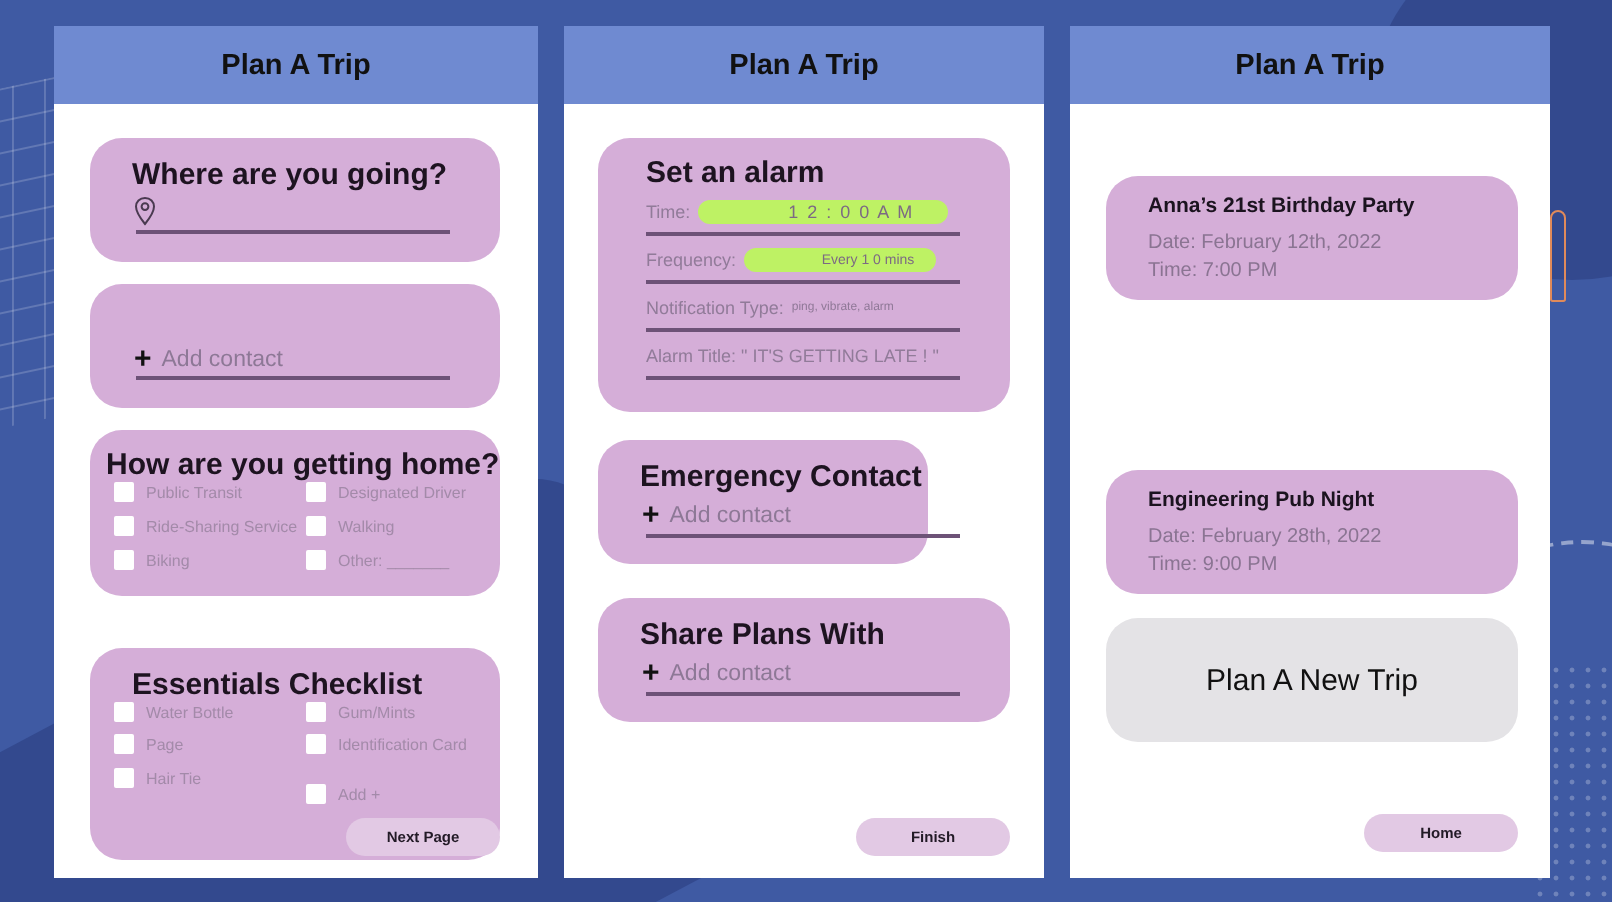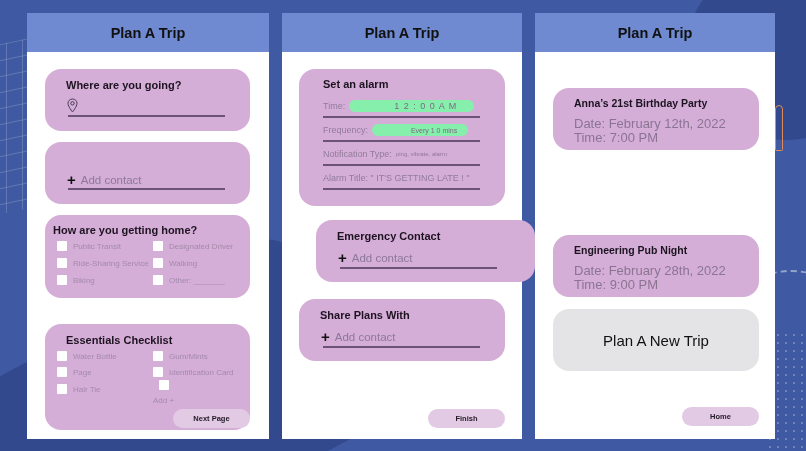--- a/index.html
+++ b/index.html
@@ -51,21 +51,21 @@
   .panel-header {
     height: 39px; background: #6f8ad1;
     display: flex; align-items: center; justify-content: center;
     font-size: 14.5px; font-weight: bold; color: #111;
   }
 
   .card {
     position: absolute; background: #d5aed8; border-radius: 16px;
   }
   .card-title {
-    position: absolute; font-size: 11px; font-weight: bold; color: #1d1320;
+    position: absolute; font-size: 15px; font-weight: bold; color: #1d1320;
     white-space: nowrap;
   }
   .underline {
     position: absolute; height: 1.5px; background: #6d5277;
   }
   .add-contact {
     position: absolute; display: flex; align-items: center; gap: 5px;
     font-size: 11.5px; color: #8d7896; white-space: nowrap;
   }
   .plus { font-size: 15px; color: #111; font-weight: bold; line-height: 1; }
@@ -80,27 +80,27 @@
     position: absolute; height: 19px; border-radius: 10px;
     background: #e2c9e4; display: flex; align-items: center; justify-content: center;
     font-size: 7.5px; font-weight: bold; color: #221a26; white-space: nowrap;
   }
 
   .field-row {
     position: absolute; display: flex; align-items: center; gap: 4px;
     font-size: 9px; color: #917b99; white-space: nowrap;
   }
   .pill {
-    background: #86efac; border-radius: 8px; height: 12px;
+    background: #bef264; border-radius: 8px; height: 12px;
     display: flex; align-items: center; justify-content: center; color: #7c6a83; padding-left: 28px;
   }
   .small-note { font-size: 6px; color: #8f7897; }
 
   .trip-card-title { position: absolute; font-size: 10.5px; font-weight: bold; color: #1b131f; white-space: nowrap; }
-  .trip-card-line { position: absolute; font-size: 13px; color: #8a7492; white-space: nowrap; text-align: center; }
+  .trip-card-line { position: absolute; font-size: 10px; color: #8a7492; white-space: nowrap; text-align: center; }
 
   .new-trip {
     position: absolute; background: #e4e3e6; border-radius: 16px;
     display: flex; align-items: center; justify-content: center;
     font-size: 15px; color: #111;
   }
 </style>
 </head>
 <body>
 
@@ -178,21 +178,21 @@
       <span>Page</span>
     </div>
     <div class="cb-row" style="left:108px; top:43px;">
       <span class="cb"></span>
       <span>Identification Card</span>
     </div>
     <div class="cb-row" style="left:12px; top:60px;">
       <span class="cb"></span>
       <span>Hair Tie</span>
     </div>
-    <div class="cb-row" style="left:108px; top:56px;flex-direction:column;">
+    <div class="cb-row" style="left:108px; top:68px;">
       <span class="cb"></span>
       <span>Add +</span>
     </div>
   </div>
 
   <div class="btn" style="left:146px; top:396px; width:77px;">Next Page</div>
 </div>
 
 <div class="panel panel-2">
   <div class="panel-header">
@@ -219,21 +219,21 @@
       <span class="small-note">ping, vibrate, alarm</span>
     </div>
     <div class="underline" style="left:24px; top:95px; width:157px;"></div>
 
     <div class="field-row" style="left:24px; top:104px;">
       <span>Alarm Title: " IT'S GETTING LATE ! "</span>
     </div>
     <div class="underline" style="left:24px; top:119px; width:157px;"></div>
   </div>
 
-  <div class="card" style="left:34px; top:207px; width:219px; height:62px;">
+  <div class="card" style="left:17px; top:207px; width:165px; height:62px;">
     <div class="card-title" style="left:21px; top:10px;">Emergency Contact</div>
     <div class="add-contact" style="left:22px; top:30px;">
       <span class="plus">+</span>
       <span>Add contact</span>
     </div>
     <div class="underline" style="left:24px; top:47px; width:157px;"></div>
   </div>
 
   <div class="card" style="left:17px; top:286px; width:206px; height:62px;">
     <div class="card-title" style="left:21px; top:10px;">Share Plans With</div>

